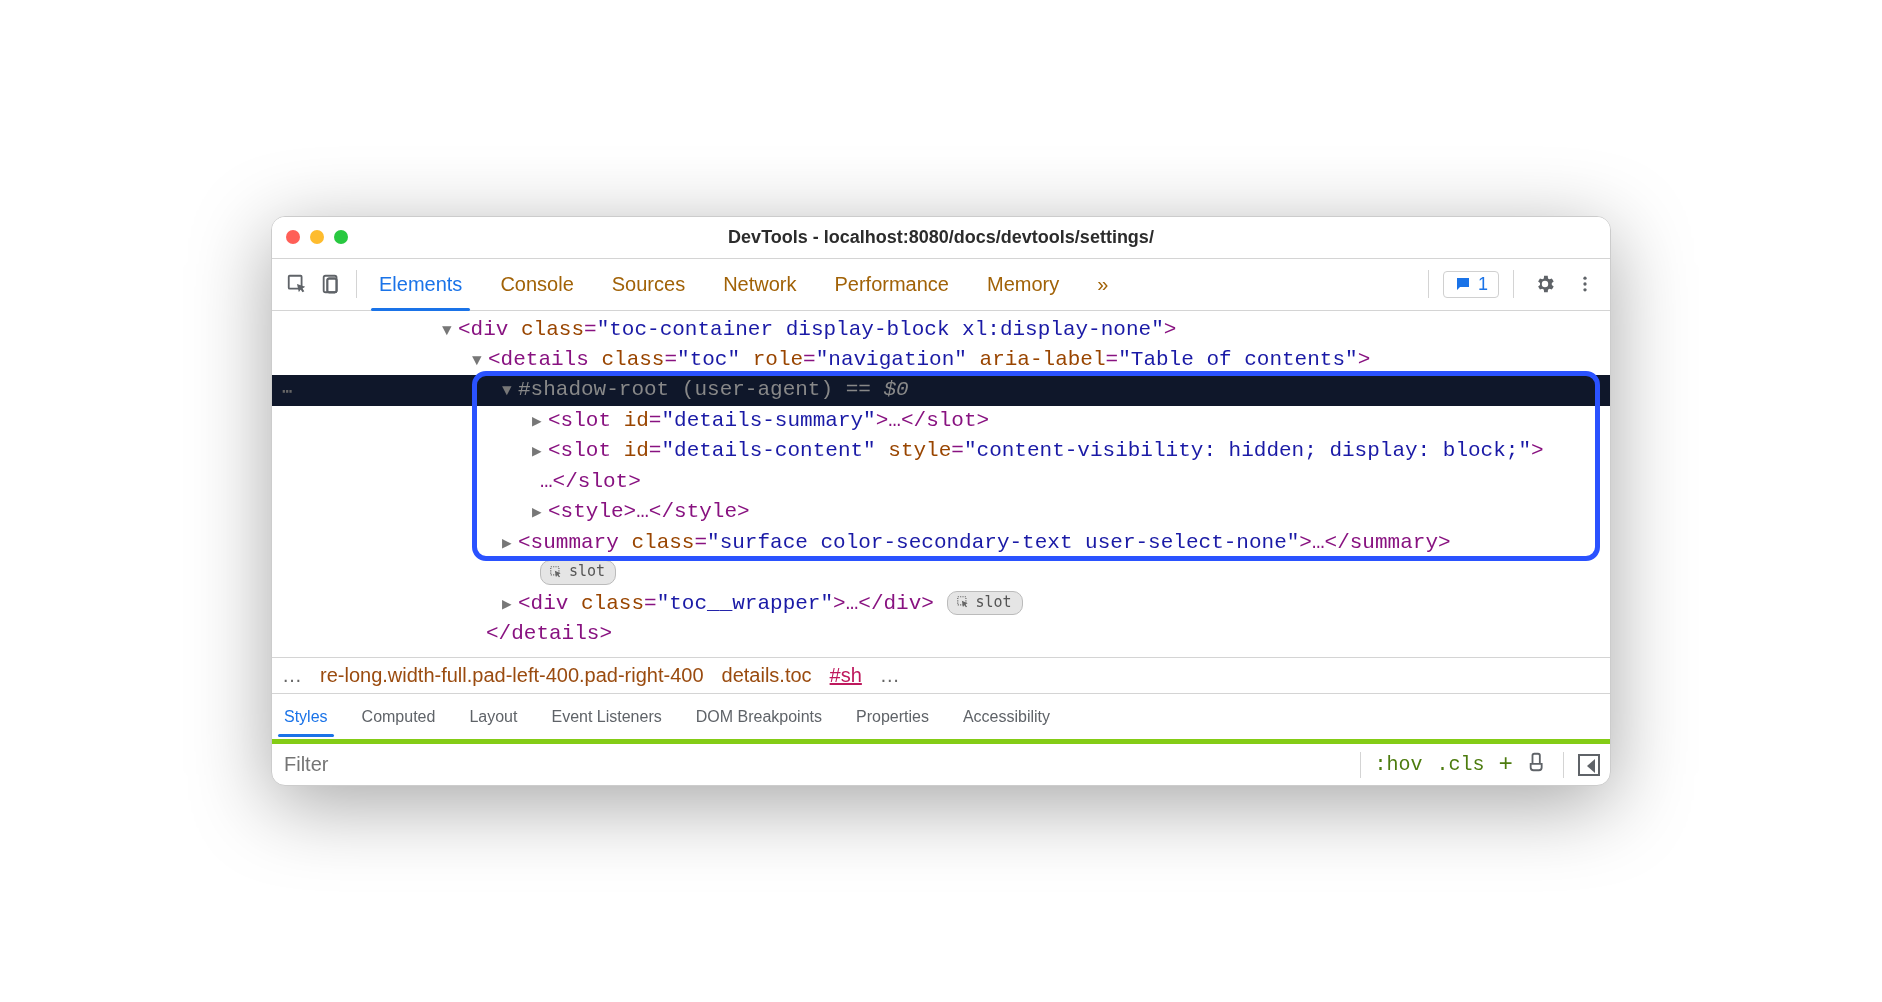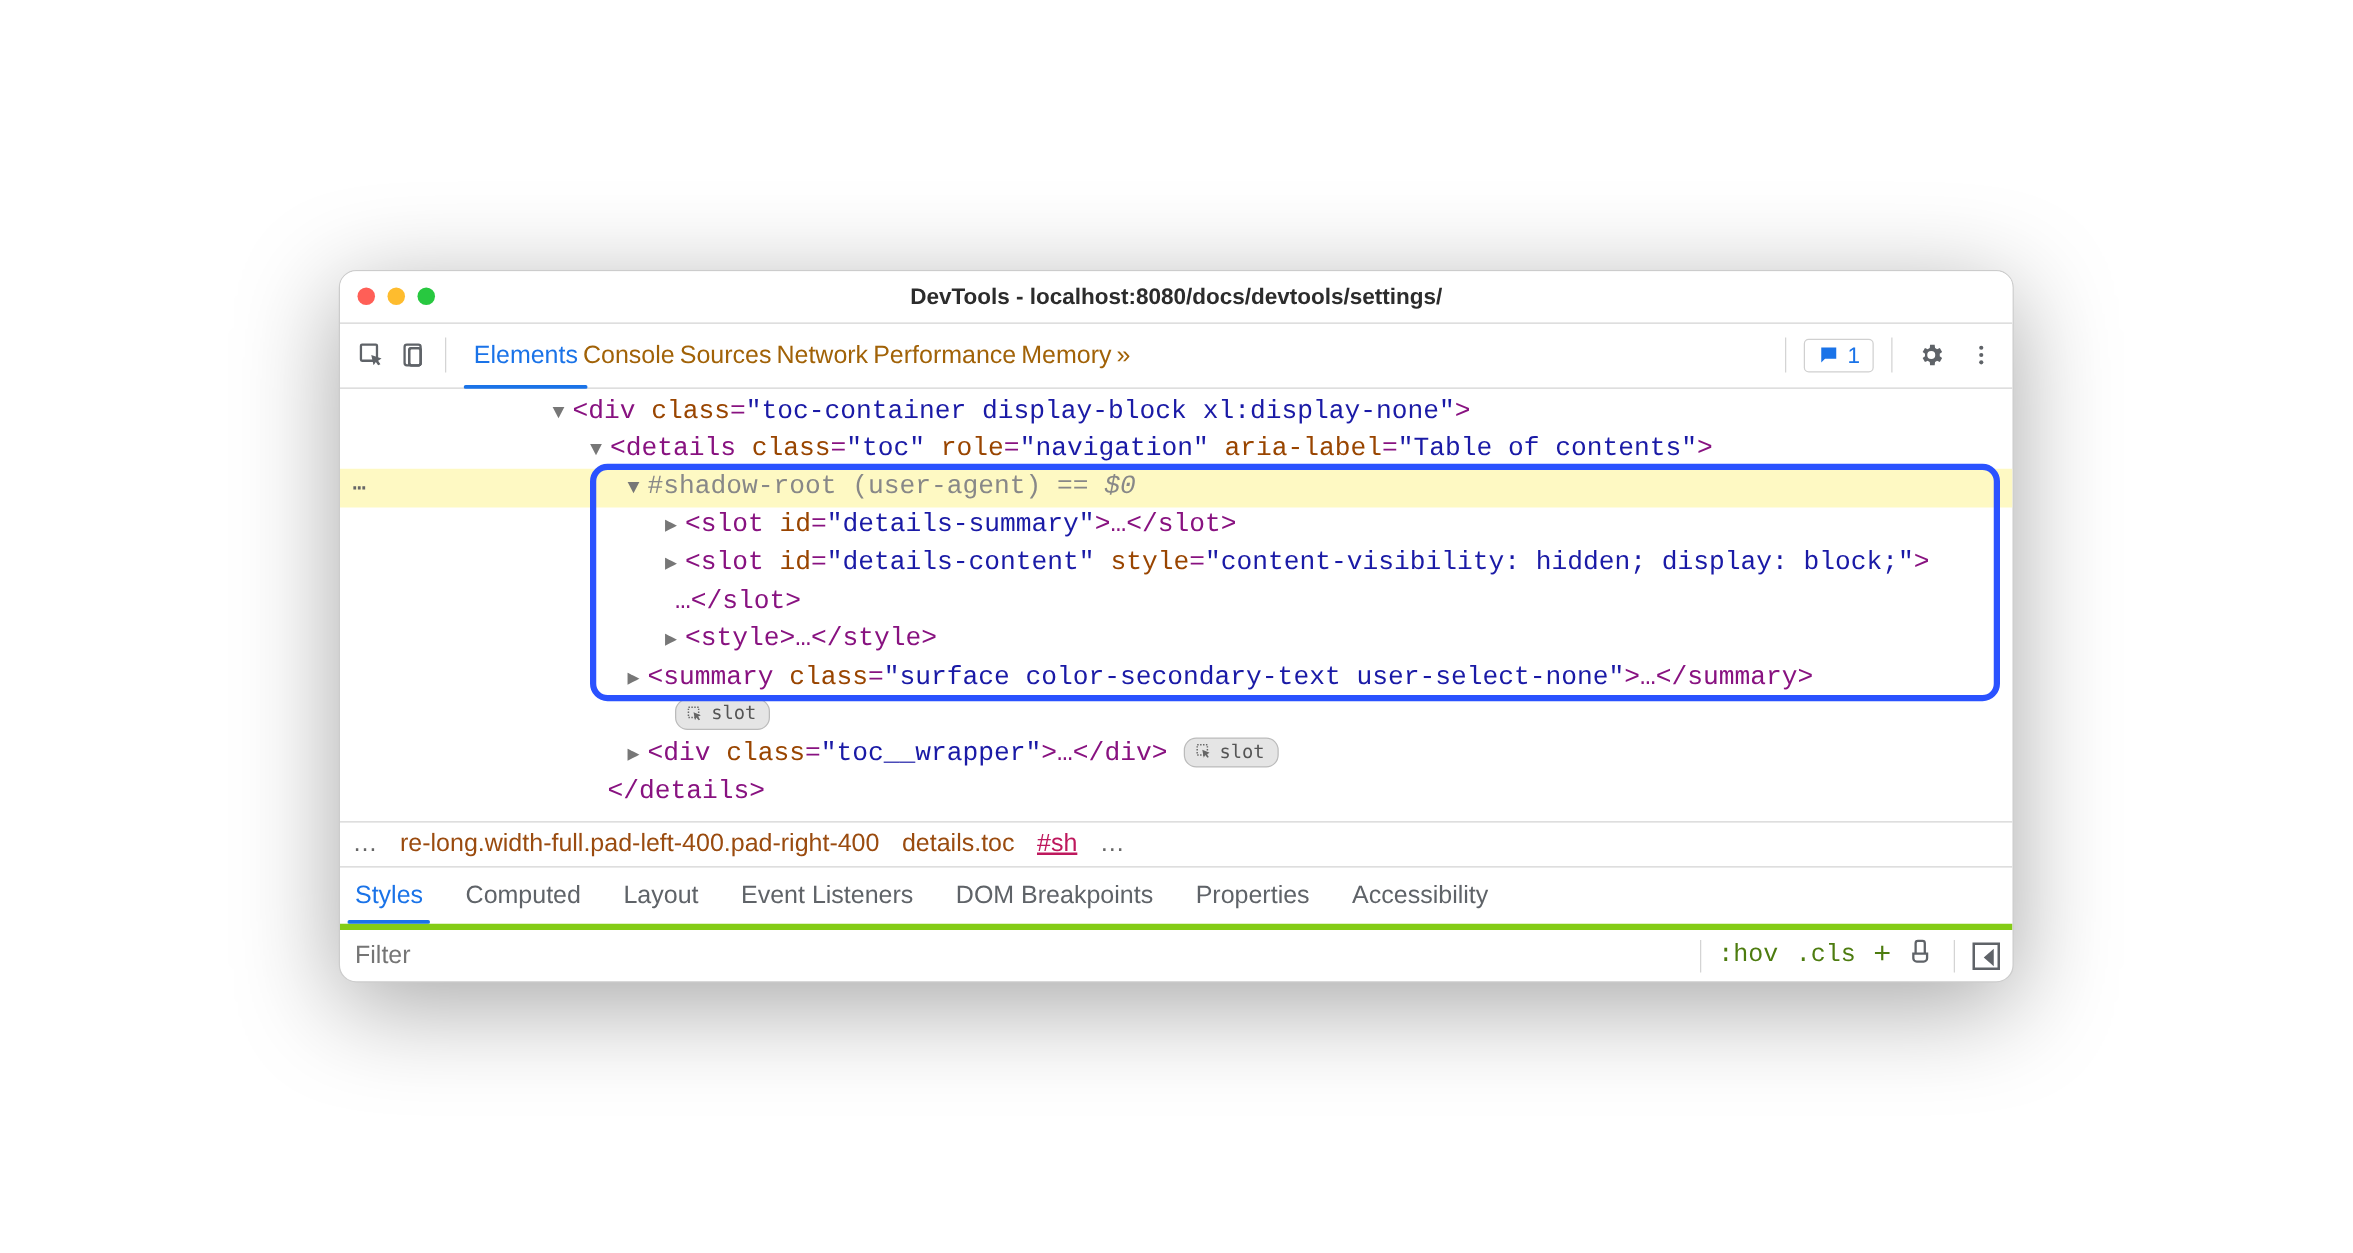--- a/index.html
+++ b/index.html
@@ -47,21 +47,21 @@
     display:flex;
     align-items:center;
     height:52px;
     border-bottom:1px solid #d4d4d4;
     padding:0 8px;
     font-size:20px;
     color:#5f6368;
   }
   .tb-btn { width:34px; height:34px; display:flex; align-items:center; justify-content:center; color:#5f6368; }
   .tb-sep { width:1px; height:28px; background:#d4d4d4; margin:0 8px; }
-  .tabs { display:flex; padding-left:12px; flex:1; }
+  .tabs { display:flex; gap:34px; padding-left:12px; flex:1; }
   .tab { color:#a16207; cursor:pointer; padding:0 2px; }
   .tab.active { color:#1a73e8; font-weight:500; position:relative; }
   .tab.active::after{
     content:""; position:absolute; left:-6px; right:-6px; bottom:-15px;
     height:3px; background:#1a73e8; border-radius:2px;
   }
   .tb-right { display:flex; align-items:center; gap:6px; }
   .badge-box { display:flex; align-items:center; gap:6px; border:1px solid #d0d0d0; border-radius:4px; padding:2px 10px; color:#1a73e8; font-size:18px; }
 
   
@@ -71,21 +71,21 @@
   .indent1 { padding-left: 200px; }
   .indent2 { padding-left: 230px; }
   .indent3 { padding-left: 260px; }
   .indent3b{ padding-left: 268px; }
   .disclosure { color:#777; margin-right:2px; font-size:16px; display:inline-block; width:14px; }
   .tagp   { color:#881280; }
   .attr   { color:#994500; }
   .attr-v { color:#1a1aa6; }
   .gray   { color:#888; }
   .italic { font-style:italic; }
-  .sel-row { background:#fef9c3; position:relative; }
+  .sel-row { background:#0f172a; position:relative; }
   .sel-row::before{
     content:"⋯"; position:absolute; left:10px; top:4px; color:#666; font-size:18px; letter-spacing:2px;
   }
   .hl-box {
     position:absolute;
     border:5px solid #2a52ff;
     border-radius:14px;
     pointer-events:none;
   }
   .slot-pill{
@@ -100,21 +100,21 @@
   .crumbs{
     display:flex; align-items:center; height:36px; border-top:1px solid #d4d4d4;
     font-size:20px; color:#9a4b0f; padding:0 10px; gap:18px; overflow:hidden;
   }
   .crumbs .dots{ color:#666; }
   .crumbs .blue{ color:#be185d;text-decoration:underline; }
 
   
   .subtabs{
     display:flex; align-items:center; gap:34px; height:46px; padding:0 12px;
-    border-top:1px solid #d4d4d4; font-size:20px; color:#5f6368;
+    border-top:1px solid #d4d4d4; font-size:16px; color:#5f6368;
   }
   .subtab{ cursor:pointer; }
   .subtab.active{ color:#1a73e8; position:relative; }
   .subtab.active::after{
     content:""; position:absolute; left:-6px; right:-6px; bottom:-11px;
     height:3px; background:#1a73e8; border-radius:2px;
   }
 
   
   .filterbar{

